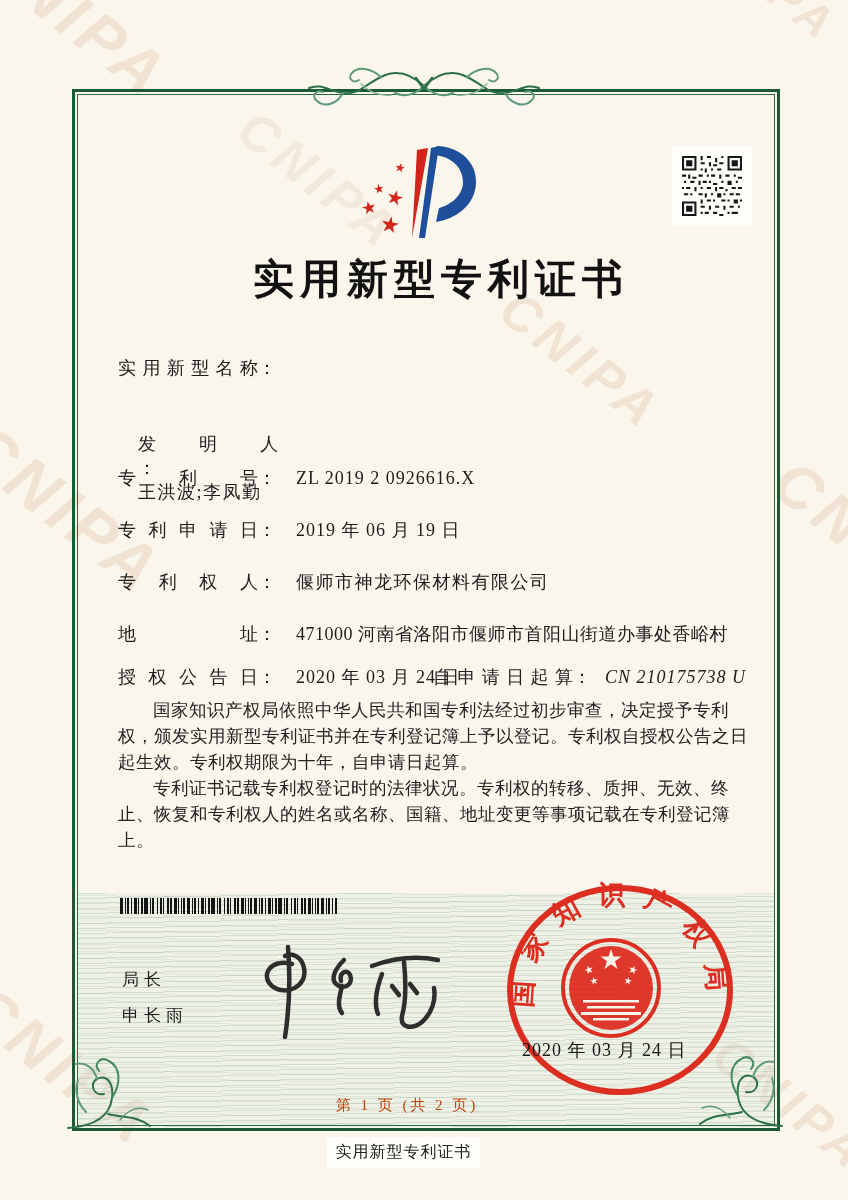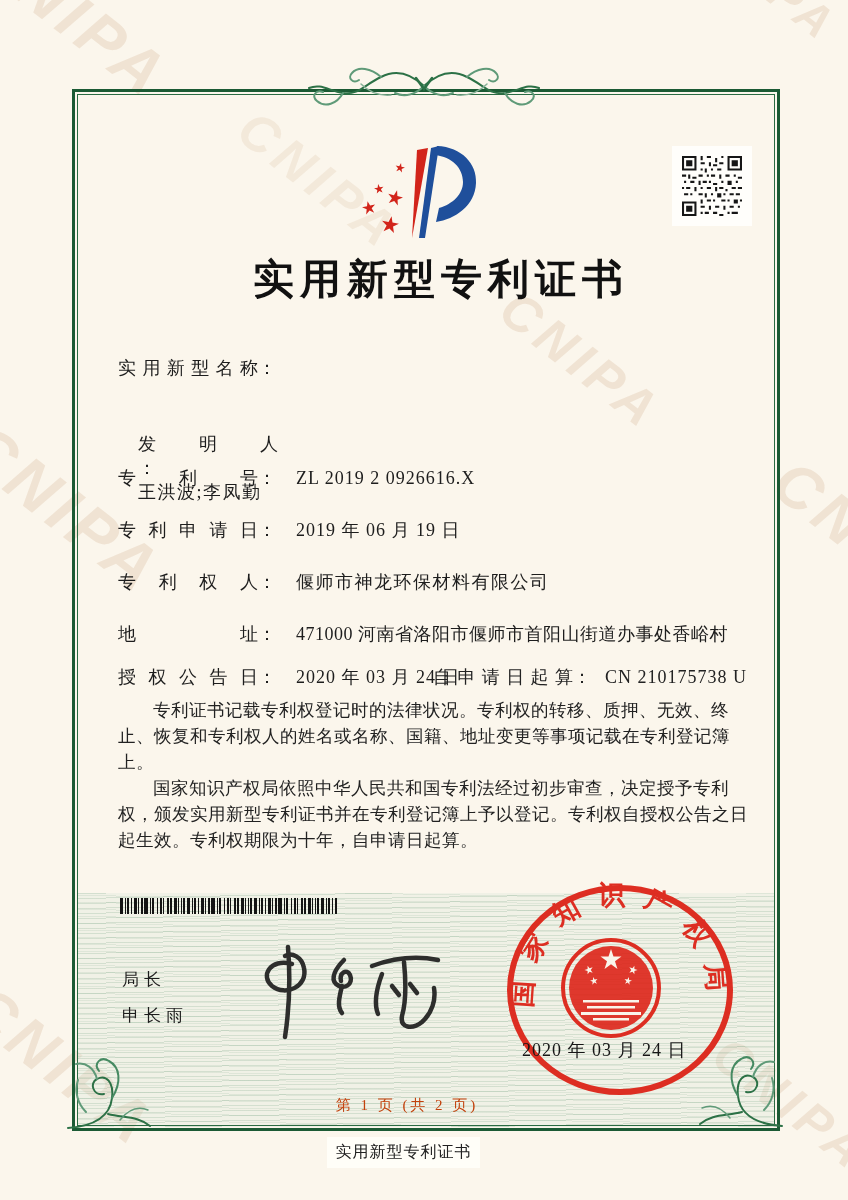--- a/index.html
+++ b/index.html
@@ -197,26 +197,26 @@
   </div>
 
   <div class="row" style="top:665px;">
     <span class="flabel">授权公告日</span>
       <span class="colon">：</span>
     <span class="fvalue latin">2020 年 03 月 24 日</span>
   </div>
   <div class="grant-no-pair">
     <span class="flabel">自申请日起算</span>
       <span class="colon">：</span>
-    <span class="fvalue latin" style="margin-left:14px;">CN 210175738 U</span>
+    <span class="fvalue latin" style="margin-left:14px;font-style:italic;">CN 210175738 U</span>
   </div>
 
   <div class="body-text">
+    <p>国家知识产权局依照中华人民共和国专利法经过初步审查，决定授予专利权，颁发实用新型专利证书并在专利登记簿上予以登记。专利权自授权公告之日起生效。专利权期限为十年，自申请日起算。</p>
     <p>专利证书记载专利权登记时的法律状况。专利权的转移、质押、无效、终止、恢复和专利权人的姓名或名称、国籍、地址变更等事项记载在专利登记簿上。</p>
-    <p>国家知识产权局依照中华人民共和国专利法经过初步审查，决定授予专利权，颁发实用新型专利证书并在专利登记簿上予以登记。专利权自授权公告之日起生效。专利权期限为十年，自申请日起算。</p>
   </div>
 
   <svg class="barcode" width="217" height="16">
     <line x1="0" y1="8" x2="217" y2="8" stroke="#141414" stroke-width="16" stroke-dasharray="3 2 1 1 2 2 1 2 3 1 1 2 2 1 4 2 1 1 2 3 1 2 2 1 1 3 2 1 2 2 3 1 1 2 1 1 2 2"></line>
   </svg>
 
   <div class="officer">
     <div>局长</div>
     <div>申长雨</div>
   </div>

